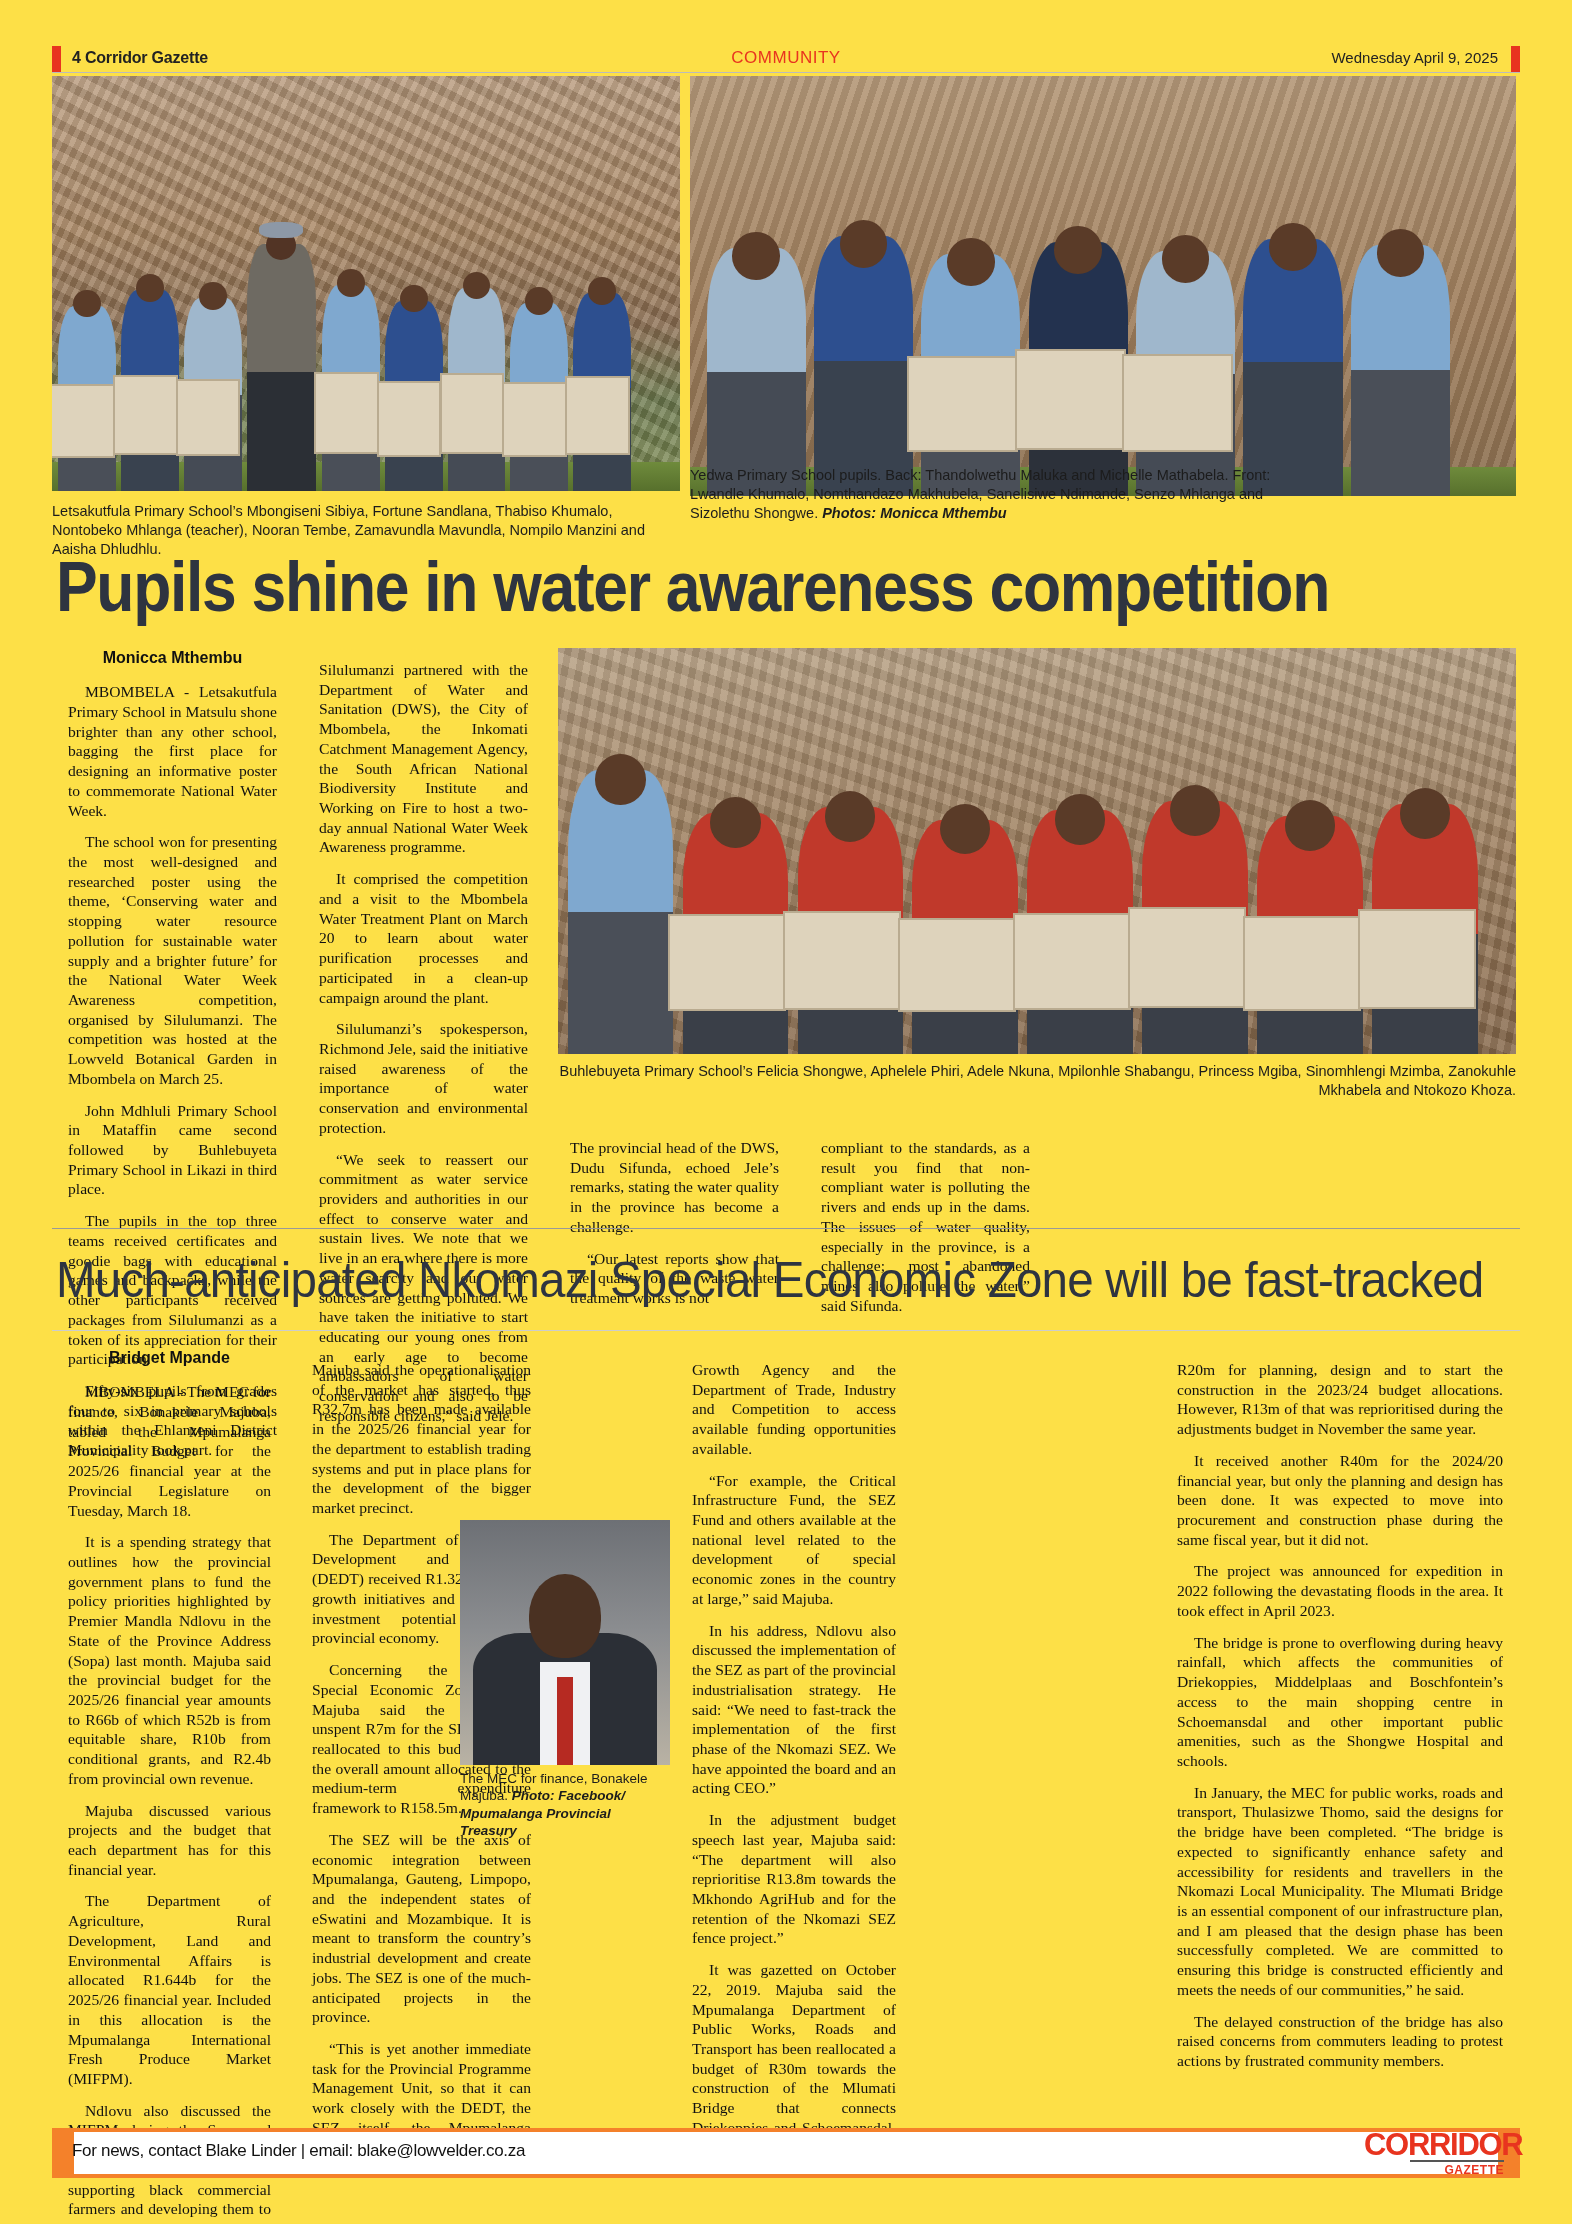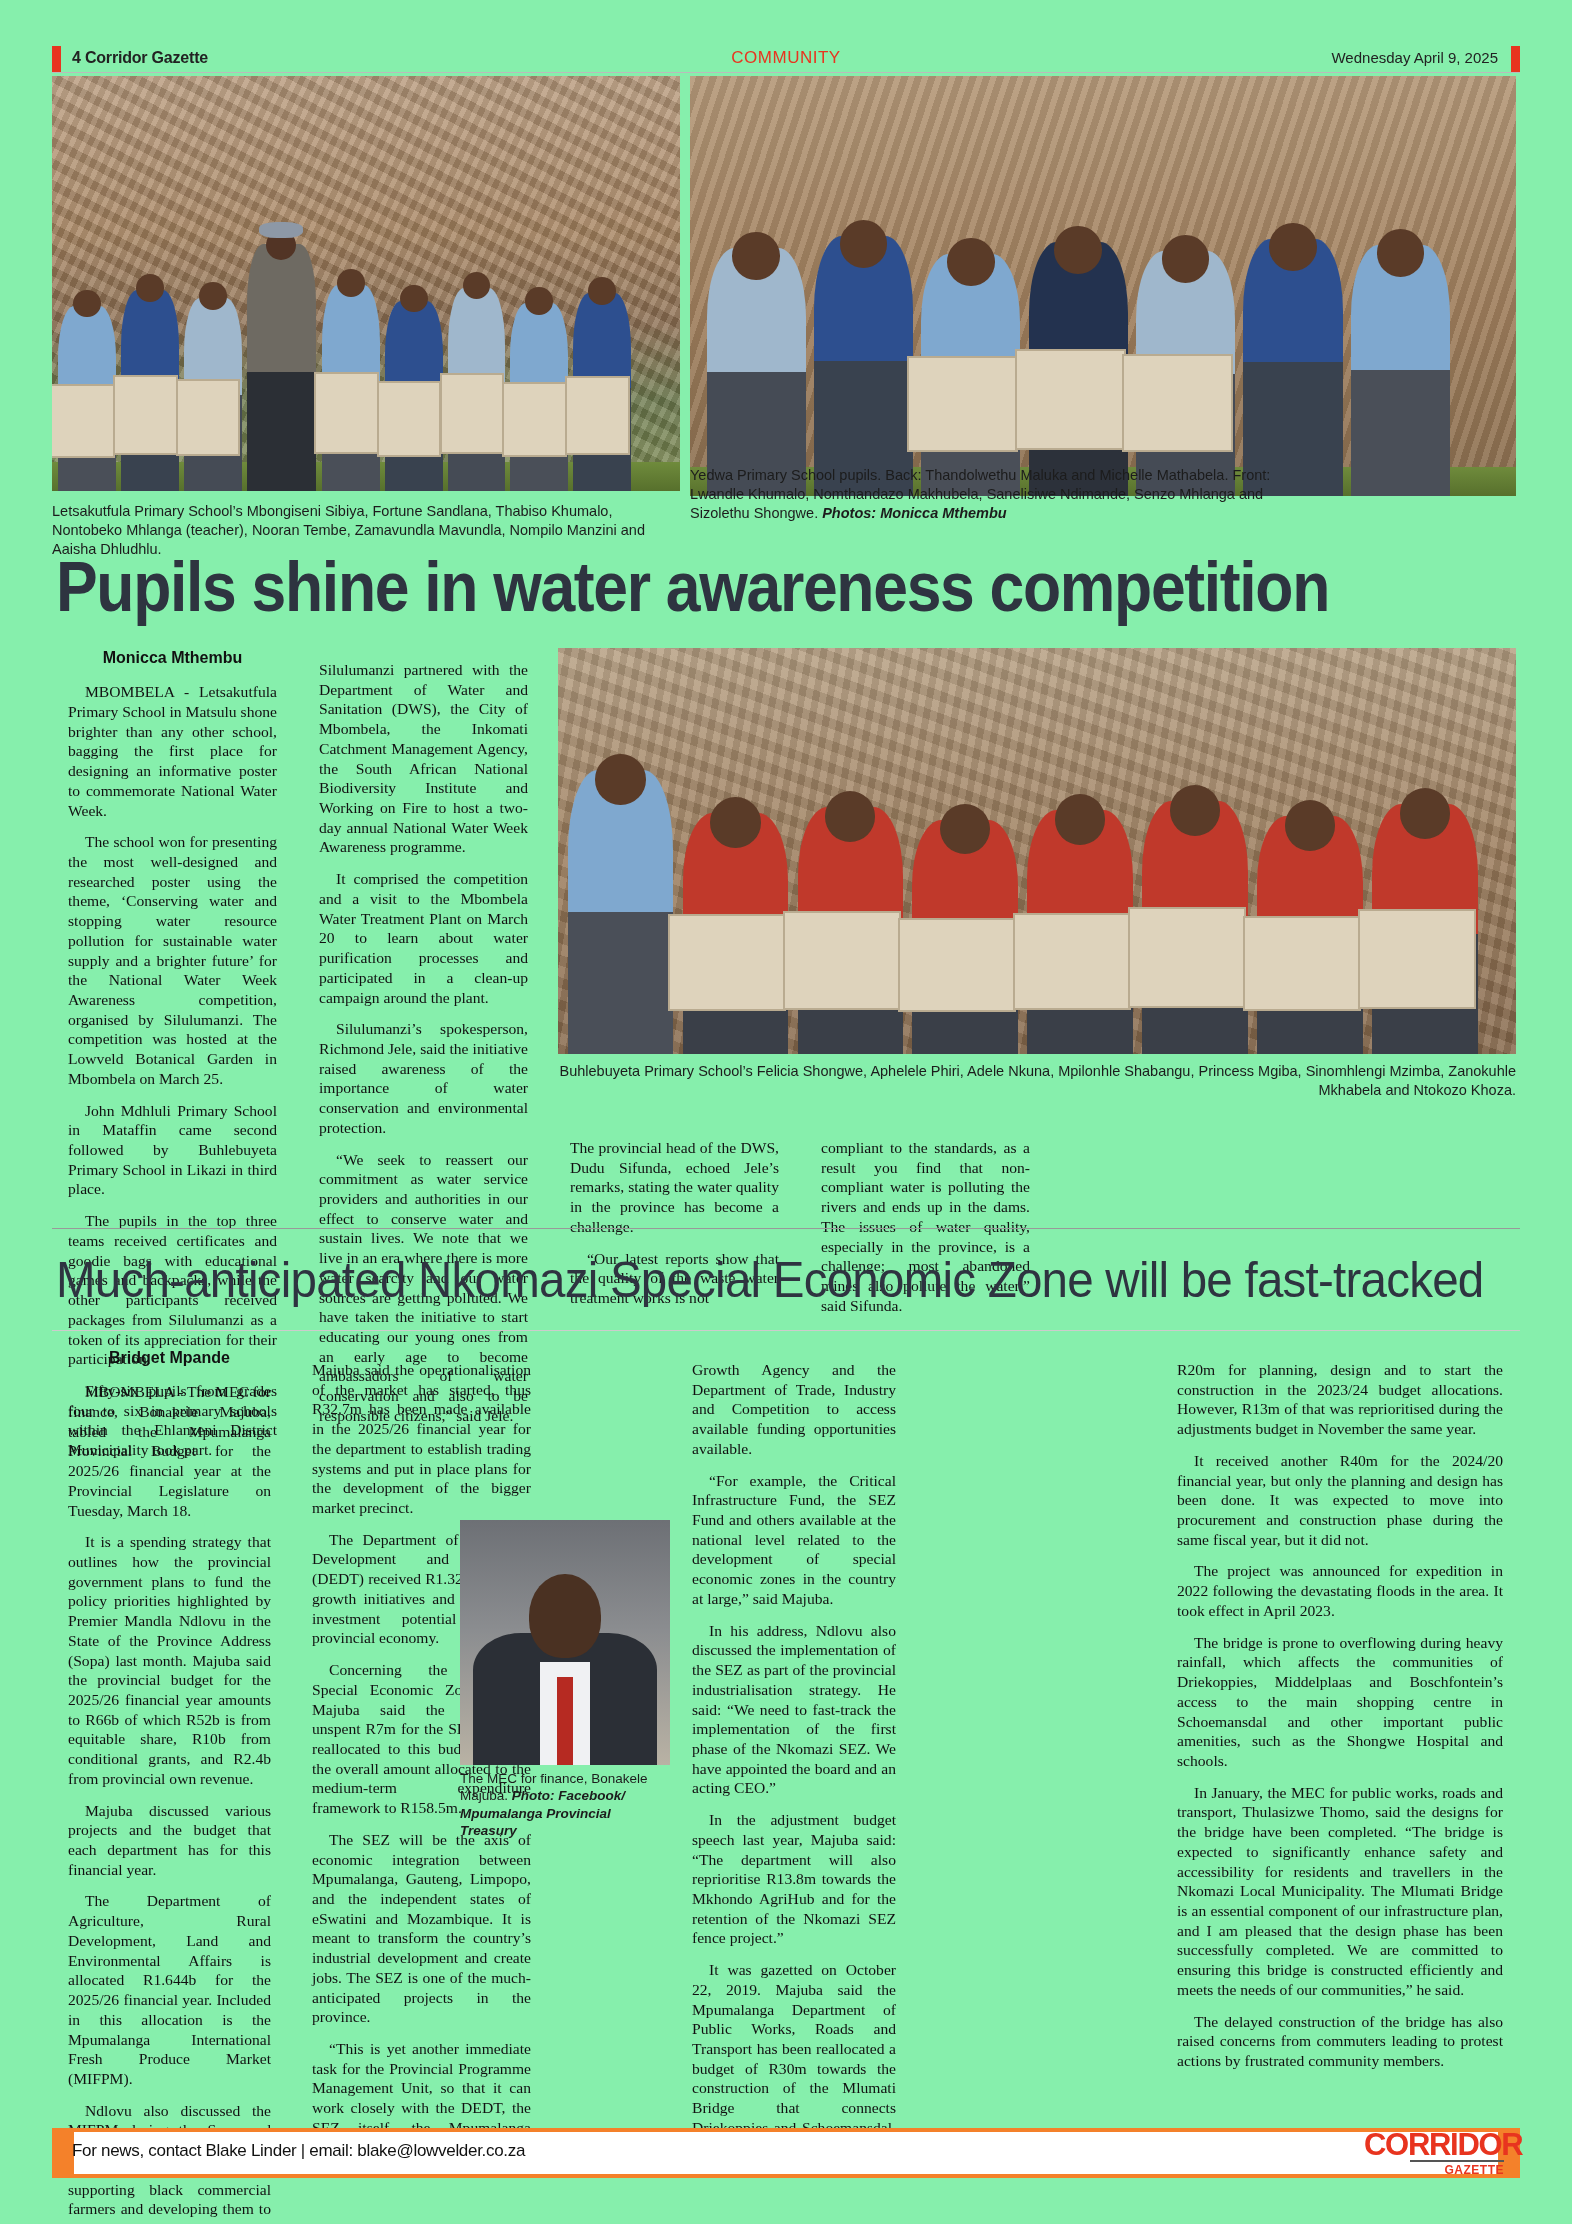--- a/index.html
+++ b/index.html
@@ -3,21 +3,21 @@
 <meta charset="utf-8">
 <style>
   * { box-sizing: border-box; margin:0; padding:0; }
   body {
     width:1572px; height:2224px;
     background:#ffffff;
     font-family:"Liberation Serif", serif;
     position:relative;
     overflow:hidden;
   }
-  .page { position:absolute; left:0; top:0; width:1572px; height:2224px; background:#86efac; }
+  .page { position:absolute; left:0; top:0; width:1572px; height:2224px; background:#fde047; }
 
   
   .masthead {
     position:absolute; left:52px; top:46px; width:1468px; height:26px;
   }
   .mh-bar-left {
     position:absolute; left:0; top:0; width:9px; height:26px; background:#e8341f;
   }
   .mh-bar-right {
     position:absolute; right:0; top:0; width:9px; height:26px; background:#e8341f;

